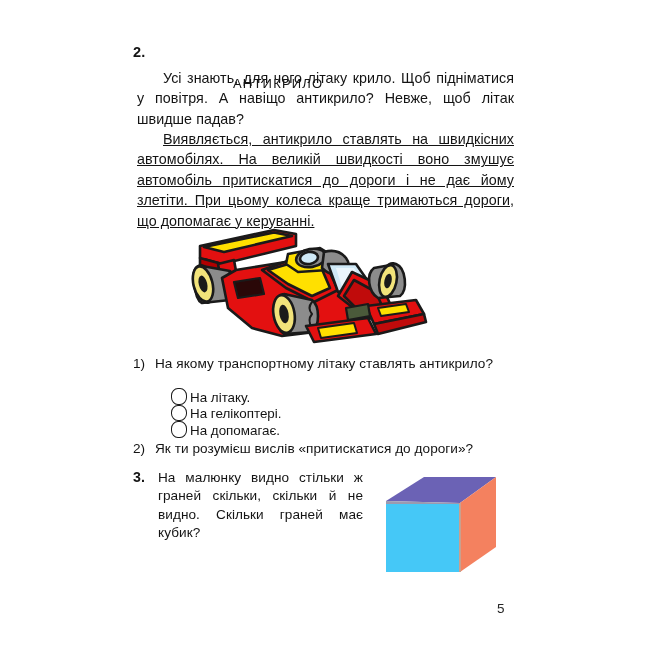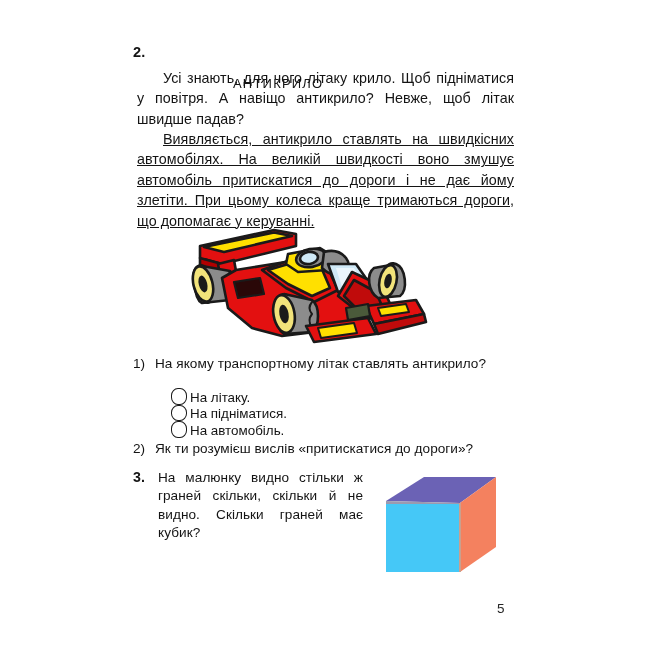--- a/index.html
+++ b/index.html
@@ -234,33 +234,33 @@
 
         <path d="M168,84 L190,80 L192,92 L170,96 Z" fill="#4A5A3A" stroke-width="2.2"></path>
 
       </g>
     </svg>
   </div>
 
   <div class="q-block" style="top:355px;">
     <div class="q-row">
       <span class="q-marker">1)</span>
-      <span class="q-text">На якому транспортному літак ставлять антикрило?</span>
+      <span class="q-text">На якому транспортному літаку ставлять антикрило?</span>
     </div>
   </div>
 
   <div class="opts">
     <div class="opt">
       <span class="box"></span><span class="lbl">На літаку.</span>
     </div>
     <div class="opt">
-      <span class="box"></span><span class="lbl">На підніматися.</span>
+      <span class="box"></span><span class="lbl">На гелікоптері.</span>
     </div>
     <div class="opt">
-      <span class="box"></span><span class="lbl">На автомобіль.</span>
+      <span class="box"></span><span class="lbl">На допомагає.</span>
     </div>
   </div>
 
   <div class="q-block" style="top:440px;">
     <div class="q-row">
       <span class="q-marker">2)</span>
       <span class="q-text nojust">Як ти розумієш вислів «притискатися до дороги»?</span>
     </div>
   </div>
 

